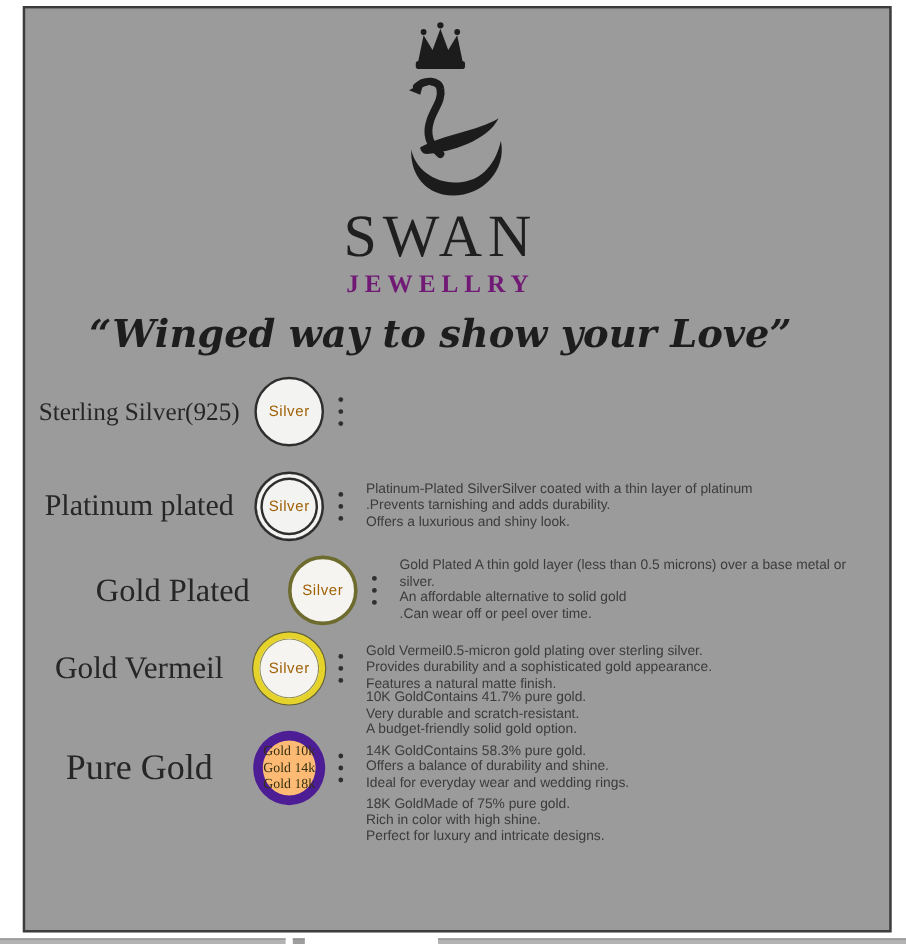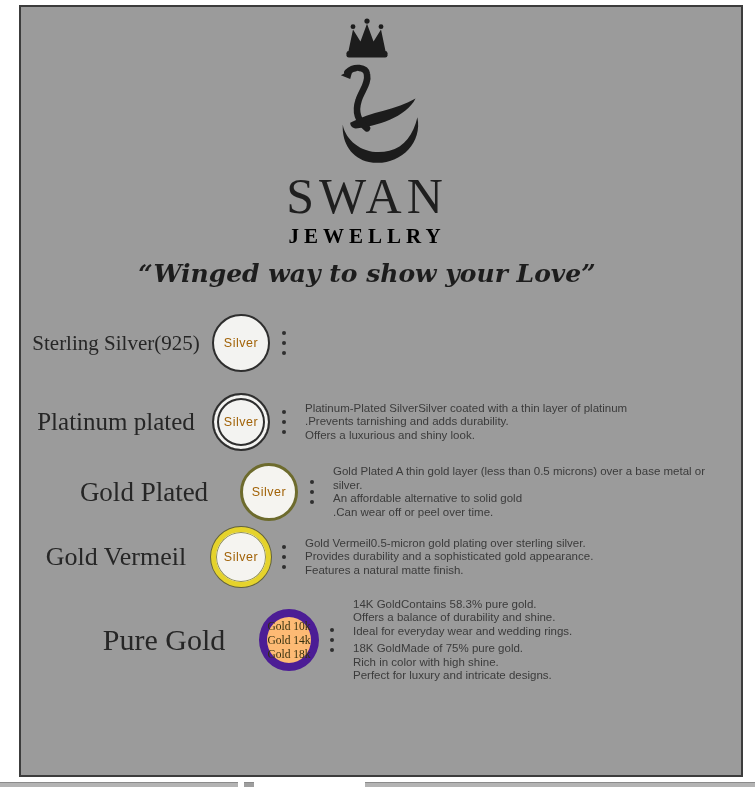--- a/index.html
+++ b/index.html
@@ -10,36 +10,36 @@
   .panel { position:absolute; left:19px; top:5px; width:724px; height:772px;
            background:#9b9b9b; border:2px solid #3c3c3c; }
 
   
   .header { position:absolute; top:0; left:0; width:100%; padding-right:28px;
             display:flex; flex-direction:column; align-items:center; }
   .logo-svg { width:112px; height:162px; margin-top:4px; }
   .brand-name { font-family:"Liberation Serif", serif; font-size:50px; line-height:1;
                 letter-spacing:5px; color:#1f1f1f; margin-top:-2px; }
   .brand-sub { font-family:"Liberation Serif", serif; font-size:21px; font-weight:bold;
-               letter-spacing:5px; color:#000000; margin-top:3px; }
+               letter-spacing:5px; color:#701a75; margin-top:3px; }
   .tagline { font-family:"DejaVu Serif", serif; font-style:italic; font-weight:bold;
-             font-size:25px; color:#1d1d1d; margin-top:10px; white-space:nowrap; }
+             font-size:32px; color:#1d1d1d; margin-top:10px; white-space:nowrap; }
 
   
   .row { position:absolute; left:0; width:100%; display:flex; align-items:center; }
   .row-1 { top:304px; height:64px; }
   .row-2 { top:383px; height:64px; }
   .row-3 { top:453px; height:64px;padding-left:28px; }
   .row-4 { top:518px; height:64px; }
   .row-5 { top:558px; height:150px; }
 
   .row-label { width:190px; text-align:center; font-family:"Liberation Serif", serif;
                color:#262626; }
   .fs21 { font-size:21px; } .fs25 { font-size:25px; } .fs27 { font-size:27px; }
-  .fs26 { font-size:26px; } .fs30 { font-size:30px;margin-left:48px; }
+  .fs26 { font-size:26px; } .fs30 { font-size:30px; }
 
   .badge-cell { width:60px; display:flex; justify-content:center; align-items:center; }
   .badge { border-radius:50%; display:flex; flex-direction:column;
            justify-content:center; align-items:center; }
   .badge-silver-text { font-size:12.5px; color:#a16207; letter-spacing:0.5px;text-align:center; }
 
   .badge-single { width:58px; height:58px; background:#f3f3f1; border:2px solid #2e2e2e; }
   .badge-double { width:58px; height:58px; background:#f3f3f1; border:2px solid #2e2e2e;
                   box-shadow: inset 0 0 0 3px #f3f3f1, inset 0 0 0 5px #2e2e2e; }
   .badge-gold-thin { width:58px; height:58px; background:#f5f4f0; border:3px solid #6d6b2d; }
@@ -170,20 +170,23 @@
           <span class="badge-gold-line">Gold 14k</span>
           <span class="badge-gold-line">Gold 18k</span>
         </div>
       </div>
       <div class="dots-cell">
         <span class="dot"></span>
         <span class="dot"></span>
         <span class="dot"></span>
       </div>
       <div class="desc-cell">
+        <div class="desc-block">10K GoldContains 41.7% pure gold.
+Very durable and scratch-resistant.
+A budget-friendly solid gold option.</div>
         <div class="desc-block">14K GoldContains 58.3% pure gold.
 Offers a balance of durability and shine.
 Ideal for everyday wear and wedding rings.</div>
         <div class="desc-block">18K GoldMade of 75% pure gold.
 Rich in color with high shine.
 Perfect for luxury and intricate designs.</div>
       </div>
     </div>
 
   </div>

